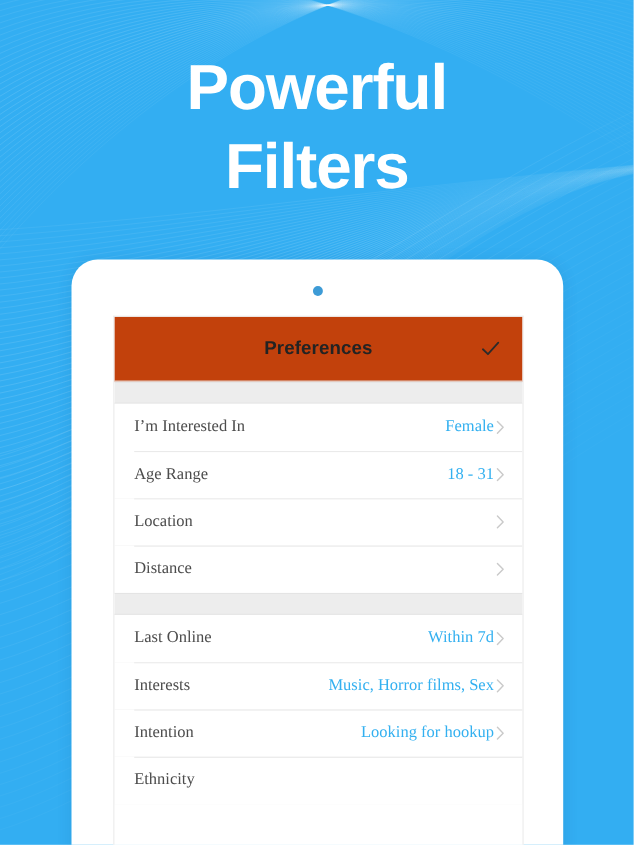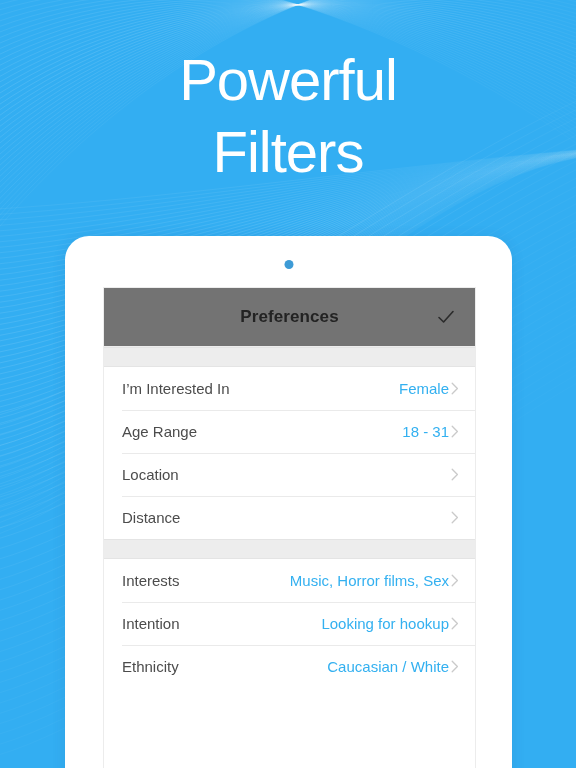--- a/index.html
+++ b/index.html
@@ -17,21 +17,21 @@
     width:576px; height:768px;
     pointer-events:none;
   }
 
   
   .headline {
     position:absolute;
     top:44px; left:0; right:0;
     text-align:center;
     color:#FFFFFF;
-    font-weight:normal;
+    font-weight:bold;
     font-size:58px;
     line-height:72px;
     letter-spacing:-1px;
     z-index:3;
   }
   .headline-line { display:block; }
 
   
   .device {
     position:absolute;
@@ -62,21 +62,21 @@
     border-bottom:none;
     overflow:hidden;
   }
 
   .nav-bar {
     position:relative;
     height:59px;
     display:flex;
     align-items:center;
     justify-content:center;
-    background:#737373;
+    background:#c2410c;
     border-bottom:1px solid #EDEDED;
   }
   .nav-title {
     font-size:17px;
     font-weight:bold;
     color:#232323;
     letter-spacing:0.1px;
   }
   .nav-check {
     position:absolute;
@@ -86,21 +86,21 @@
     display:flex; align-items:center; justify-content:center;
   }
 
   .group-gap {
     height:20px;
     background:#EDEDED;
     border-top:1px solid #E4E4E4;
     border-bottom:1px solid #E4E4E4;
   }
 
-  .rows { background:#e5e5e5; }
+  .rows { background:#e5e5e5;font-family:Liberation Serif, serif; }
 
   .row {
     position:relative;
     display:flex;
     align-items:center;
     height:43px;
     padding:0 16px 0 18px;
     background:#FFFFFF;
   }
   .row + .row::before {
@@ -369,20 +369,31 @@
                 <svg class="chevron" viewBox="0 0 8 13" fill="none" aria-hidden="true">
                   <path d="M1.2 1.2 L6.4 6.5 L1.2 11.8" stroke="#CACACA" stroke-width="1.3" stroke-linecap="round" stroke-linejoin="round"></path>
                 </svg>
               </span>
             </span>
           </div>
         </div>
         <div class="group-gap"></div>
         <div class="rows">
           <div class="row">
+            <span class="row-label">Last Online</span>
+            <span class="row-right">
+              <span class="row-value">Within 7d</span>
+              <span>
+                <svg class="chevron" viewBox="0 0 8 13" fill="none" aria-hidden="true">
+                  <path d="M1.2 1.2 L6.4 6.5 L1.2 11.8" stroke="#CACACA" stroke-width="1.3" stroke-linecap="round" stroke-linejoin="round"></path>
+                </svg>
+              </span>
+            </span>
+          </div>
+          <div class="row">
             <span class="row-label">Interests</span>
             <span class="row-right">
               <span class="row-value">Music, Horror films, Sex</span>
               <span>
                 <svg class="chevron" viewBox="0 0 8 13" fill="none" aria-hidden="true">
                   <path d="M1.2 1.2 L6.4 6.5 L1.2 11.8" stroke="#CACACA" stroke-width="1.3" stroke-linecap="round" stroke-linejoin="round"></path>
                 </svg>
               </span>
             </span>
           </div>
@@ -392,26 +403,18 @@
               <span class="row-value">Looking for hookup</span>
               <span>
                 <svg class="chevron" viewBox="0 0 8 13" fill="none" aria-hidden="true">
                   <path d="M1.2 1.2 L6.4 6.5 L1.2 11.8" stroke="#CACACA" stroke-width="1.3" stroke-linecap="round" stroke-linejoin="round"></path>
                 </svg>
               </span>
             </span>
           </div>
           <div class="row">
             <span class="row-label">Ethnicity</span>
-            <span class="row-right">
-              <span class="row-value">Caucasian / White</span>
-              <span>
-                <svg class="chevron" viewBox="0 0 8 13" fill="none" aria-hidden="true">
-                  <path d="M1.2 1.2 L6.4 6.5 L1.2 11.8" stroke="#CACACA" stroke-width="1.3" stroke-linecap="round" stroke-linejoin="round"></path>
-                </svg>
-              </span>
-            </span>
           </div>
         </div>
       </div>
 
   </div>
 </div>
 
 </body></html>

